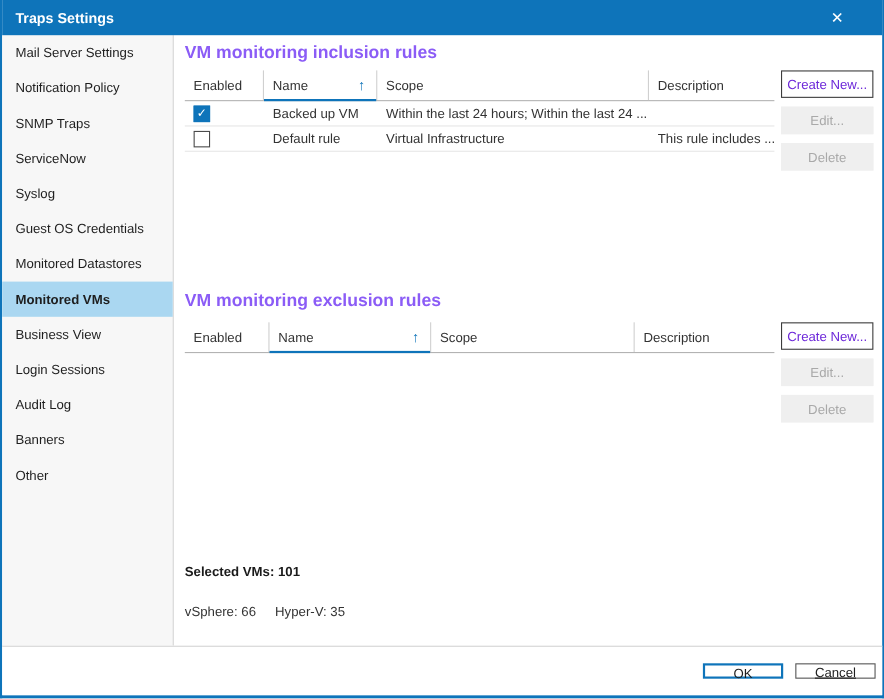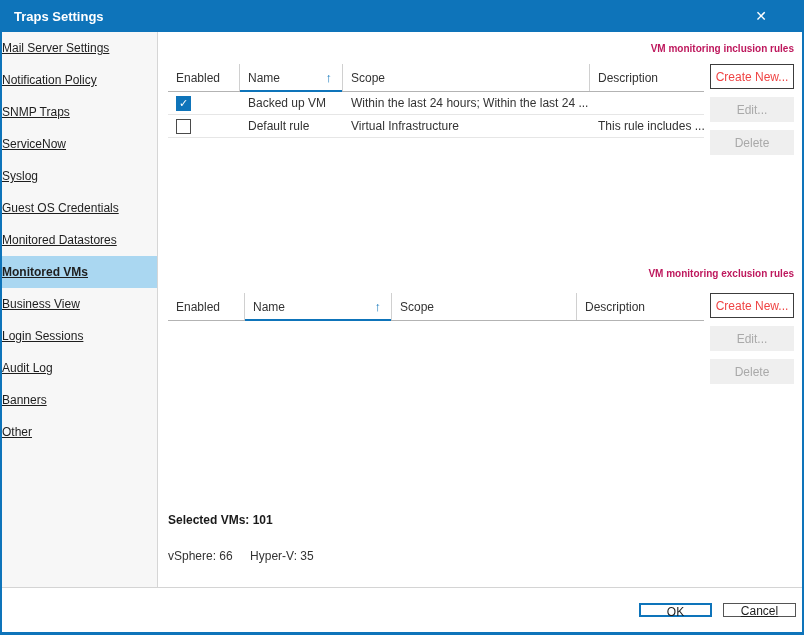--- a/index.html
+++ b/index.html
@@ -36,34 +36,34 @@
   .main-row { flex: 1 1 auto; display: flex; min-height: 0; }
 
   .sidebar {
     flex: 0 0 156px; width: 156px;
     background: #f7f7f7;
     border-right: 1px solid #d6d6d6;
     padding-top: 0;
   }
   .side-item {
     height: 32px; line-height: 32px;
-    padding-left: 0;
+    padding-left: 12px;
     font-size: 12px; color: #1e1e1e;
-    white-space: nowrap; cursor: default; text-decoration: underline;
+    white-space: nowrap; cursor: default;
   }
   .side-item.selected {
     background: #aad7f1;
     font-weight: bold;
   }
 
   .content { flex: 1 1 auto; padding: 0 8px 0 10px; overflow: hidden; }
 
   h2.sec-heading {
-    font-size: 10px; font-weight: bold; color: #be185d;
-    margin-top: 9px; height: 15px; line-height: 15px; text-align: right;
+    font-size: 16px; font-weight: bold; color: #8b5cf6;
+    margin-top: 9px; height: 15px; line-height: 15px;
   }
   h2.sec-heading.second { margin-top: 111px; }
 
   .sec-row { display: flex; margin-top: 8px; }
   .sec-row.second { margin-top: 12px; }
   .rules-table { flex: 1 1 auto; min-width: 0; }
 
   .grid-inclusion { display: grid; grid-template-columns: 72px 103px 247px 1fr; }
   .grid-exclusion { display: grid; grid-template-columns: 77px 147px 185px 1fr; }
 
@@ -104,21 +104,21 @@
   }
   .cb.checked { background: #0e74ba; border-color: #0e74ba; }
 
   .btn-col {
     flex: 0 0 84px; width: 84px; margin-left: 6px;
     display: flex; flex-direction: column;
   }
   .btn {
     height: 25px; width: 84px;
     font-family: "Liberation Sans", sans-serif;
-    font-size: 12px; color: #ef4444;
+    font-size: 12px; color: #6d28d9;
     background: #ffffff; border: 1px solid #3c3c3c;
     cursor: default;
   }
   .btn + .btn { margin-top: 8px; }
   .btn:disabled {
     background: #efefef; border: 1px solid #efefef; color: #a9a9a9;
   }
 
   .summary-title {
     margin-top: 129px;

